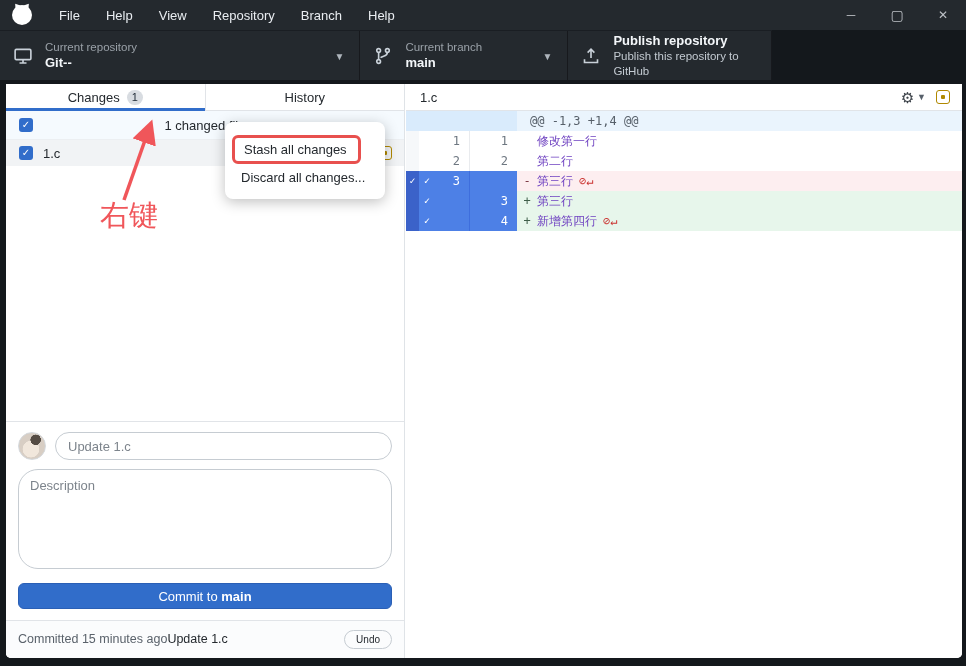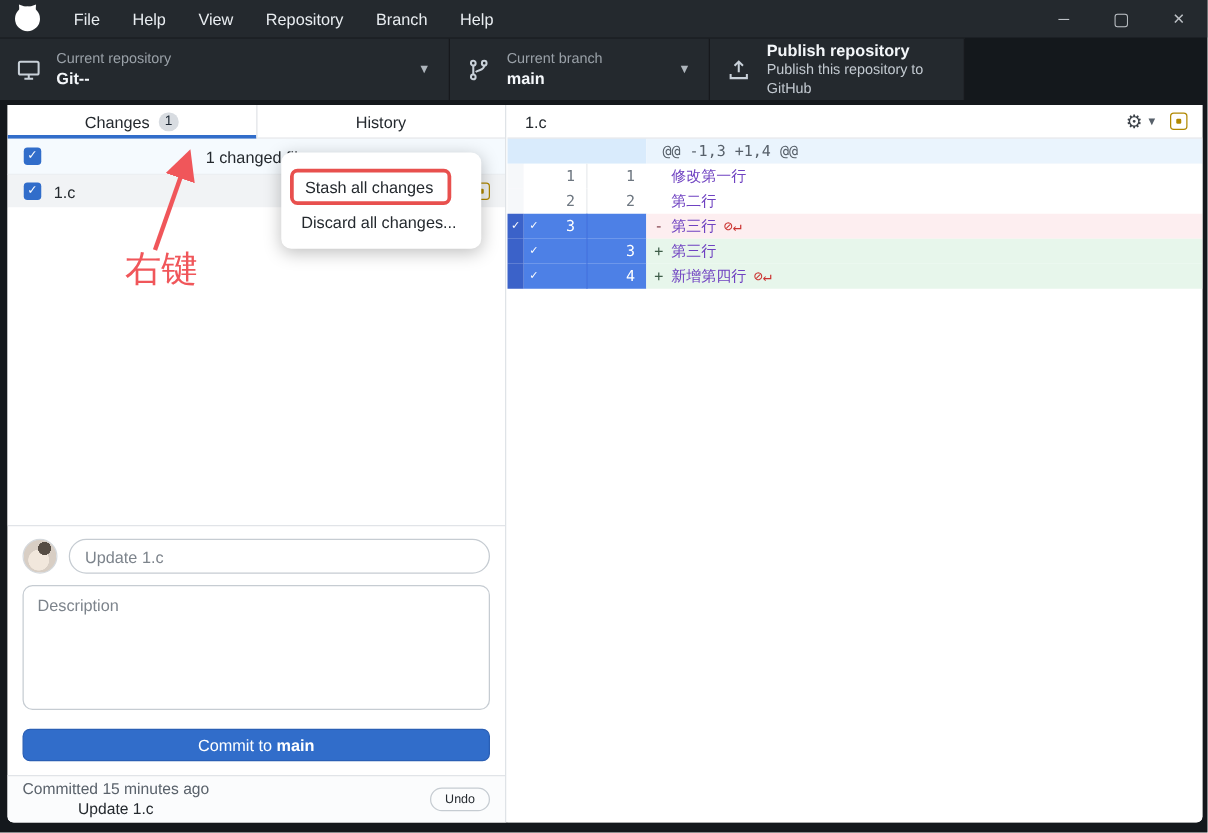--- a/index.html
+++ b/index.html
@@ -83,33 +83,33 @@
   .avatar { width:28px; height:28px; border-radius:50%; flex:0 0 auto;
     background:
       radial-gradient(circle at 64% 26%, #554c44 0 20%, rgba(0,0,0,0) 21%),
       radial-gradient(circle at 46% 62%, #f1e7dc 0 38%, rgba(0,0,0,0) 40%),
       radial-gradient(circle at 50% 45%, #d8cec4 0 72%, #b4a99d 100%);
     border:1px solid #d5d9dd; }
   .summary-input { flex:1; height:28px; margin-left:9px; border:1px solid #c6ccd2;
     border-radius:14px; padding:0 12px; font-size:13px; color:#24292e;
     font-family:"Liberation Sans", sans-serif; outline:none; background:#fff; }
   .desc-area { width:100%; height:100px; margin-top:9px; border:1px solid #c6ccd2;
-    border-radius:8px; padding:8px 11px; font-size:13px; color:#ec4899; resize:none;
+    border-radius:20px; padding:8px 11px; font-size:13px; color:#ec4899; resize:none;
     font-family:"Liberation Sans", sans-serif; outline:none; background:#fff; }
   .summary-input::placeholder, .desc-area::placeholder { color:#7d848c; }
   .commit-btn { display:block; width:100%; height:26px; margin-top:10px;
     background:#316dca; border:1px solid #2a5fb5; border-radius:6px; color:#fff;
     font-size:13px; font-family:"Liberation Sans", sans-serif; cursor:pointer; }
   .commit-btn b { font-weight:bold; }
 
   
   .undo-bar { margin-top:11px; height:38px; border-top:1px solid #e1e4e8;
     background:#fbfcfd; display:flex; align-items:center; padding:0 12px;
     flex:0 0 auto; }
-  .undo-text { display:flex; flex-direction:column; line-height:1.25;align-items:center; }
+  .undo-text { display:flex; line-height:1.25;align-items:center; }
   .undo-status { font-size:12.5px; color:#5a626b; }
   .undo-msg { font-size:12.5px; color:#24292e; }
   .undo-btn { margin-left:auto; border:1px solid #c6ccd2; background:#fbfcfd;
     border-radius:12px; padding:3px 11px; font-size:10px; color:#24292e;
     font-family:"Liberation Sans", sans-serif; cursor:pointer; }
 
   
   .right-panel { position:absolute; left:400px; top:0; width:556px; height:574px;
     background:#fff; }
   .diff-header { height:27px; border-bottom:1px solid #e1e4e8; display:flex;

